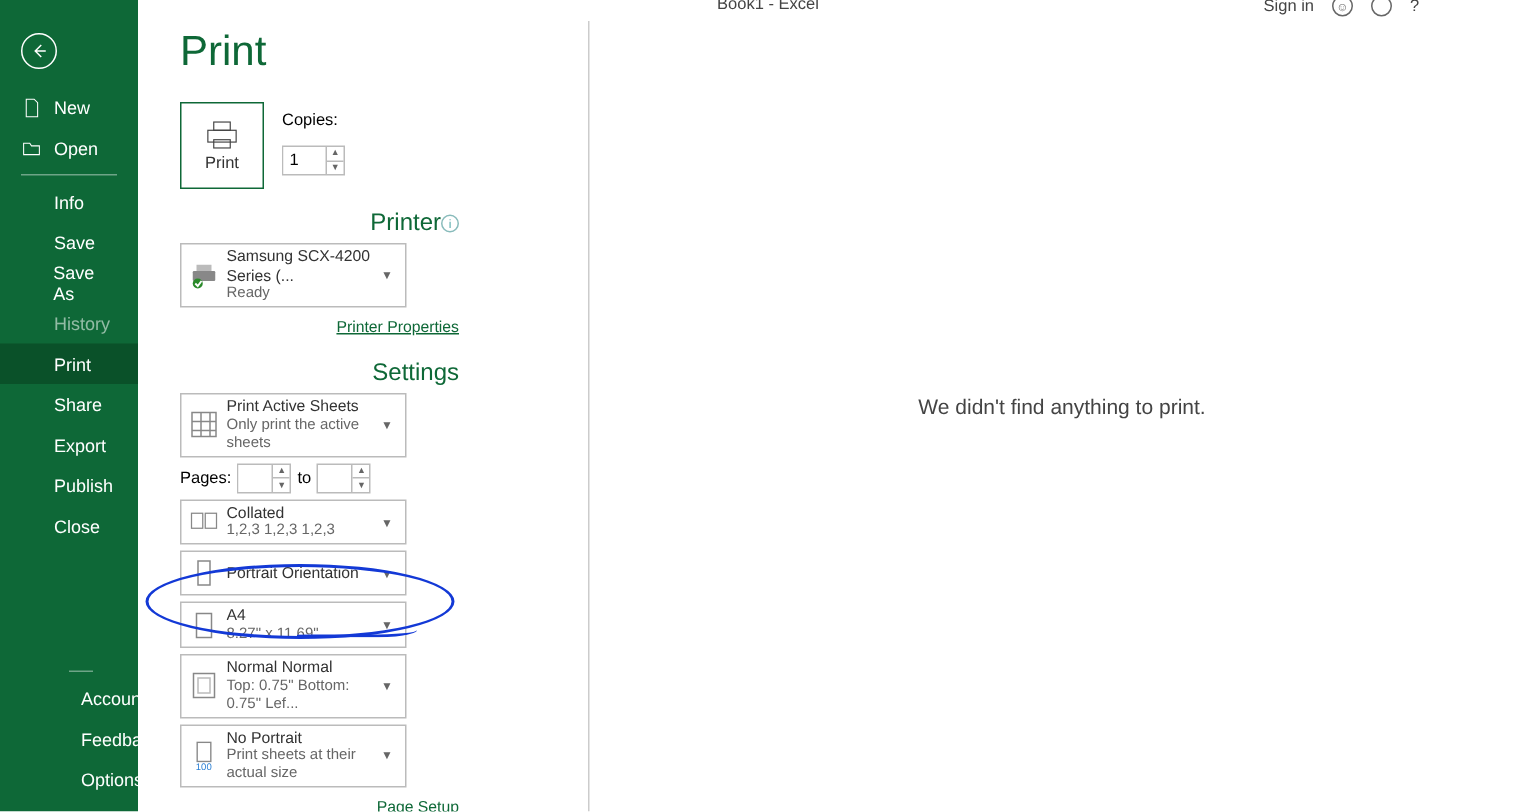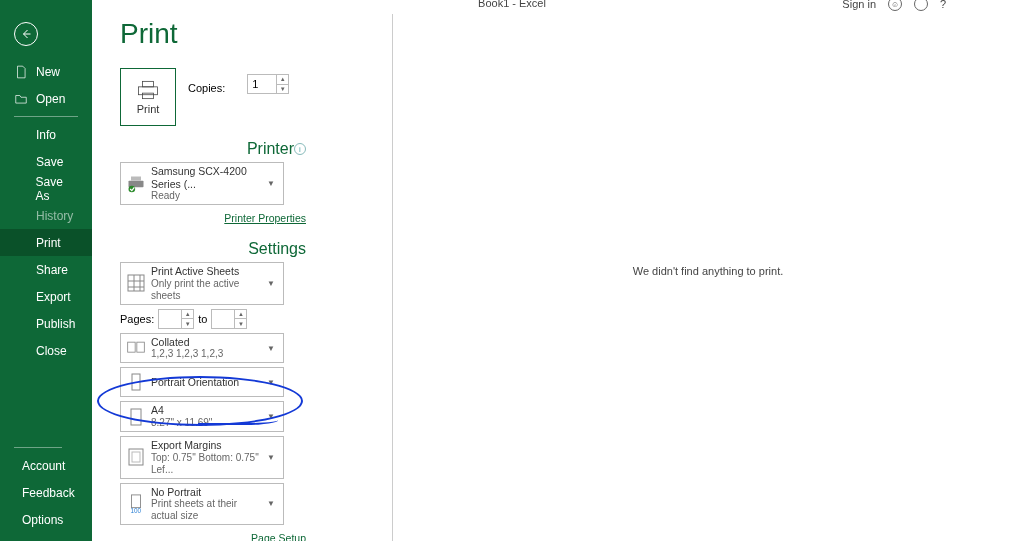--- a/index.html
+++ b/index.html
@@ -14,59 +14,59 @@
   
   .sidebar { position:absolute; left:0; top:0; width:92px; height:541px; background:#0e6837; color:#fff; font-size:12px; padding-top:18px; }
   .sidebar .back { width:24px; height:24px; margin:4px 0 12px 14px; border:1.5px solid #fff; border-radius:50%; display:flex; align-items:center; justify-content:center; cursor:pointer;}
   .sidebar .back svg { width:12px; height:12px; stroke:#fff; fill:none; stroke-width:2;}
   .sidebar .item { display:flex; align-items:center; gap:8px; padding:6px 14px; cursor:pointer; height:27px;}
   .sidebar .item.active { background:#0a5129; }
   .sidebar .item.faded { color:rgba(255,255,255,0.55);}
   .sidebar .item .ic { width:14px; display:inline-flex; justify-content:center;}
   .sidebar .item .ic svg { width:14px; height:14px; stroke:#fff; fill:none; stroke-width:1.2;}
   .sidebar hr { border:none; border-top:1px solid rgba(255,255,255,0.4); margin:4px 14px;}
-  .sidebar .bottom { position:absolute; bottom:8px; left:0; right:16px;}
+  .sidebar .bottom { position:absolute; bottom:8px; left:0; right:16px;padding-left:32px;}
 
   
   .main { position:absolute; left:92px; top:0; right:0; bottom:0; }
   .settings-col { position:absolute; left:28px; top:18px; width:186px; }
   .h1 { font-size:28px; font-weight:300; color:#0e6837; margin-bottom:18px;}
   .row1 { display:flex; align-items:flex-start; gap:12px; }
   .print-btn { width:56px; height:58px; border:1px solid #0e6837; background:#fff; display:flex; flex-direction:column; align-items:center; justify-content:center; gap:2px; cursor:pointer;}
   .print-btn svg { width:26px; height:22px; }
   .print-btn-label { font-size:11px; color:#333;}
-  .copies-wrap { display:flex; align-items:flex-end; gap:22px; font-size:11px; margin-top:6px;}
+  .copies-wrap { display:flex; align-items:flex-start; gap:11px; font-size:11px; margin-top:6px;flex-direction:column;}
   .spinner { display:inline-flex; align-items:center; border:1px solid #bbb; height:20px;}
   .spinner input { width:28px; height:18px; border:none; font-size:11px; text-align:left; padding-left:4px;}
   .spinner .arrows { width:12px; height:18px; border-left:1px solid #bbb; display:flex; flex-direction:column;}
   .spinner .arrows div { flex:1; font-size:6px; display:flex; align-items:center; justify-content:center; color:#666; cursor:pointer;}
   .spinner .arrows div:first-child { border-bottom:1px solid #bbb;}
 
   .section-head { font-size:16px; color:#0e6837; font-weight:400; margin-top:14px; display:flex; align-items:center; justify-content:flex-end;}
   .section-head .info-ic { width:12px;height:12px;border:1px solid #8bb; border-radius:50%; font-size:8px; color:#5aa; display:flex; align-items:center; justify-content:center;}
-  .dropdown { width:164px; border:1px solid #bbb; background:#fff; display:flex; align-items:center; margin-top:4px; cursor:pointer; position:relative; padding:2px 4px; min-height:30px;}
+  .dropdown { width:151px; border:1px solid #bbb; background:#fff; display:flex; align-items:center; margin-top:4px; cursor:pointer; position:relative; padding:2px 4px; min-height:30px;}
   .dropdown .dd-icon { width:22px; height:22px; display:flex; align-items:center; justify-content:center; margin-right:4px; flex-shrink:0;}
   .dropdown .dd-icon svg { width:20px; height:20px; }
   .dropdown .dd-text { flex:1; font-size:10px; color:#333; line-height:1.2; overflow:hidden;}
   .dropdown .dd-text .t1 { font-size:10.5px;}
   .dropdown .dd-text .t2 { font-size:10px; color:#666;}
   .dropdown .dd-chev { font-size:8px; color:#666; padding:0 4px;}
   .link-row { text-align:right; margin-top:3px;}
   .link-row a { font-size:10.5px; color:#0e6837; text-decoration:underline; cursor:pointer;}
 
   .pages-row { display:flex; align-items:center; gap:4px; font-size:11px; margin-top:4px;}
   .pages-row .spinner input { width:22px;}
   
   
   .annotation { position:absolute; width:206px; height:50px; border:2px solid #1339d6; border-radius:50%; pointer-events:none; }
   .annotation2 { position:absolute; width:80px; height:12px; border-bottom:2px solid #1339d6; border-radius:0 0 40% 0; pointer-events:none;}
 
   
   .divider { position:absolute; left:300px; top:14px; bottom:0; width:1px; background:#ccc;}
-  .preview-msg { position:absolute; left:300px; right:0; top:50%; transform:translateY(-50%); text-align:center; font-size:11px; color:#444;}
+  .preview-msg { position:absolute; left:300px; right:0; top:50%; transform:translateY(-50%); text-align:center; font-size:14px; color:#444;}
 </style>
 </head>
 <body>
 
 <div class="titlebar">
   <div class="center">Book1 - Excel</div>
   <div class="right">
     <span>Sign in</span>
     <span class="icon-circle">☺</span>
     <span class="icon-circle"></span>
@@ -277,21 +277,21 @@
     </div>
 
     <div class="dropdown">
       <span class="dd-icon">
           <svg viewBox="0 0 20 20">
             <rect x="3" y="2" width="14" height="16" fill="none" stroke="#888"></rect>
             <rect x="6" y="5" width="8" height="10" fill="none" stroke="#bbb"></rect>
           </svg>
         </span>
       <span class="dd-text">
-        <div class="t1">Export Margins</div>
+        <div class="t1">Normal Normal</div>
         <div class="t2">Top: 0.75" Bottom: 0.75" Lef...</div>
       </span>
       <span class="dd-chev">▼</span>
     </div>
 
     <div class="dropdown">
       <span class="dd-icon">
           <svg viewBox="0 0 20 22">
             <rect x="5" y="1" width="10" height="14" fill="none" stroke="#888"></rect>
             <text x="4" y="21" font-size="7" fill="#2a7fd4">100</text>

